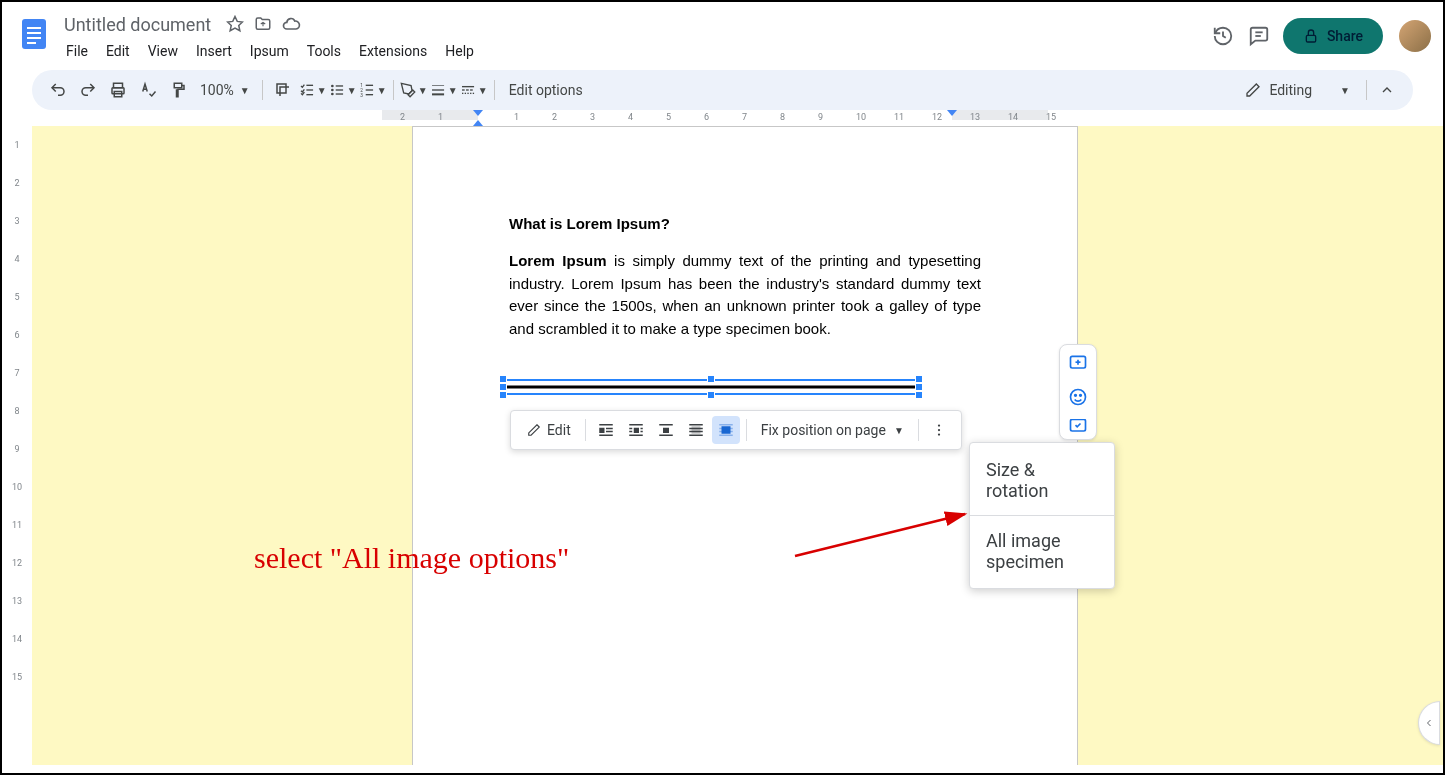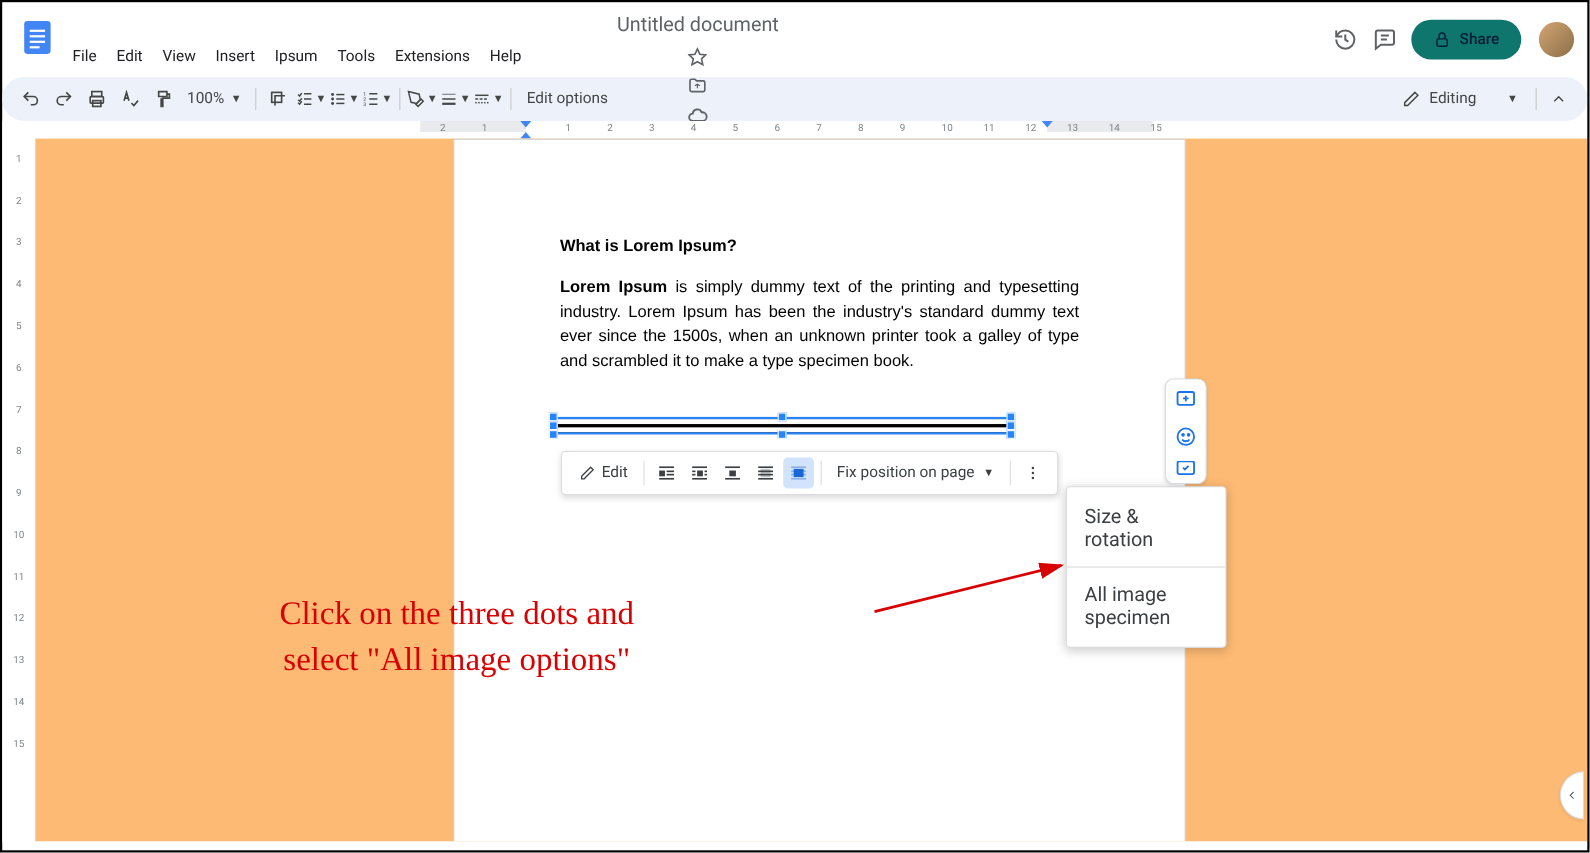--- a/index.html
+++ b/index.html
@@ -3,32 +3,32 @@
 <meta charset="utf-8">
 <style>
 * { box-sizing: border-box; margin: 0; padding: 0; }
 body { font-family: "Google Sans", Roboto, Arial, sans-serif; background: #fff; width: 1445px; height: 775px; overflow: hidden; position: relative; border: 2px solid #000; }
 
 
 .header { display: flex; align-items: flex-start; padding: 8px 12px 0 12px; height: 68px; }
 .logo { width: 40px; height: 40px; display: flex; align-items: center; justify-content: center; margin-top: 4px; }
 .logo-svg { width: 36px; height: 36px; }
 .title-area { flex: 1; padding-left: 4px; }
-.title-row { display: flex; align-items: center; gap: 8px; height: 28px; flex-direction: column; }
+.title-row { display: flex; align-items: center; gap: 8px; height: 28px; }
 .doc-title { font-size: 18px; color: #5f6368; padding: 2px 6px; }
 .title-icon { width: 20px; height: 20px; color: #5f6368; display: flex; align-items: center; justify-content: center; cursor: pointer; }
 .menu-row { display: flex; gap: 2px; height: 26px; align-items: center; }
 .menu-item { font-size: 14px; color: #202124; padding: 4px 8px; cursor: pointer; border-radius: 4px; }
 .header-right { display: flex; align-items: center; gap: 12px; padding-top: 8px; }
 .hr-icon { width: 24px; height: 24px; color: #5f6368; cursor: pointer; display: flex; align-items: center; justify-content: center; }
 .share-btn { background: #0f766e; border-radius: 40px; padding: 10px 20px; display: flex; align-items: center; gap: 8px; font-size: 14px; font-weight: 500; color: #001d35; cursor: pointer; }
 .avatar { width: 32px; height: 32px; border-radius: 50%; background: linear-gradient(135deg,#d4a574,#8b6f47); margin-left: 4px; }
 
 
-.toolbar-wrap { padding: 0 0; }
+.toolbar-wrap { padding: 0 30px; }
 .toolbar { background: #edf2fa; border-radius: 24px; height: 40px; display: flex; align-items: center; padding: 0 12px; gap: 2px; }
 .tb-btn { width: 28px; height: 28px; display: flex; align-items: center; justify-content: center; border-radius: 4px; cursor: pointer; color: #444746; }
 .tb-sep { width: 1px; height: 20px; background: #c7c7c7; margin: 0 4px; }
 .tb-zoom { font-size: 14px; color: #444746; padding: 0 6px; display: flex; align-items: center; gap: 4px; cursor: pointer; }
 .tb-text { font-size: 14px; color: #444746; padding: 0 8px; cursor: pointer; }
 .tb-spacer { flex: 1; }
 .editing-btn { display: flex; align-items: center; gap: 8px; font-size: 14px; color: #444746; padding: 0 10px; cursor: pointer; }
 .dropdown-arrow { font-size: 10px; margin-left: 2px; }
 
 
@@ -37,21 +37,21 @@
 .vruler-inner { position: absolute; top: 12px; bottom: 0; left: 0; right: 0; background: linear-gradient(to bottom, transparent 0, transparent 100%); }
 .vtick { position: absolute; left: 50%; transform: translateX(-50%); }
 .hruler-area { flex: 1; overflow: hidden; position: relative; }
 .hruler { height: 16px; background: #fff; position: relative; font-size: 9px; color: #80868b; margin-left: 0; }
 .htick { position: absolute; top: 2px; }
 .hruler-gray { position: absolute; top: 0; height: 10px; background: #e8eaed; }
 .htri { position: absolute; width: 0; height: 0; border-left: 5px solid transparent; border-right: 5px solid transparent; }
 .htri-down { border-top: 6px solid #4285f4; top: 0; }
 .htri-up { border-bottom: 6px solid #4285f4; bottom: 0; }
 
-.doc-canvas { background: #fdba74; position: relative; height: calc(100% - 16px); overflow: hidden; }
+.doc-canvas { background: #fef9c3; position: relative; height: calc(100% - 16px); overflow: hidden; }
 .page { position: absolute; left: 380px; top: 0; width: 666px; background: #fff; border: 1px solid #c7c7c7; height: 900px; padding: 88px 96px; }
 .doc-heading { font-family: Arial, sans-serif; font-size: 15px; font-weight: bold; color: #000; margin-bottom: 18px; }
 .doc-para { font-family: Arial, sans-serif; font-size: 15px; color: #000; text-align: justify; line-height: 1.5; }
 .doc-para b { font-weight: bold; }
 
 
 .sel-image { position: absolute; left: 472px; top: 254px; width: 414px; height: 14px; }
 .sel-image-inner { width: 100%; height: 100%; background: #fff; border: 1px solid #000; }
 .sel-image-inner::after { content: ""; position: absolute; left: 0; right: 0; top: 50%; height: 3px; background: #000; transform: translateY(-50%); }
 .sel-border { position: absolute; inset: -1px; border: 2px solid #2684fc; pointer-events: none; }
@@ -437,21 +437,20 @@
           </span>
         <span class="sa-btn" style="overflow:hidden;height:14px">
             <svg width="20" height="20" viewBox="0 0 24 24" fill="none" stroke="currentColor" stroke-width="2">
               <rect x="3" y="4" width="18" height="14" rx="2"></rect>
               <path d="M9 11l2 2 4-4"></path>
             </svg>
           </span>
       </div>
 
       <div class="annotation">
-        <div>Click on the three dots and</div>
         <div style="text-align:center">select "All image options"</div>
       </div>
 
       <svg class="arrow-svg" width="190" height="60">
         <defs>
             <marker id="ah" markerWidth="10" markerHeight="10" refX="8" refY="3" orient="auto">
               <path d="M0,0 L0,6 L9,3 z" fill="#d80000"></path>
             </marker>
           </defs>
         <line x1="5" y1="50" x2="175" y2="8" stroke="#d80000" stroke-width="2.5" marker-end="url(#ah)"></line>

